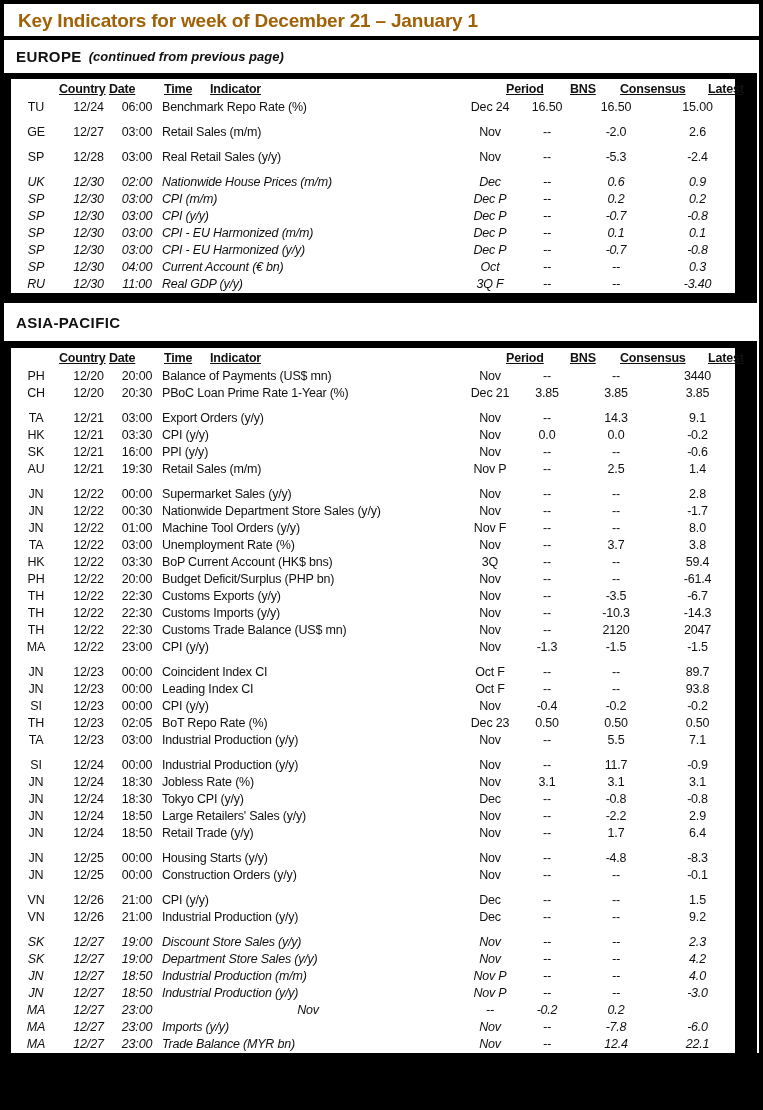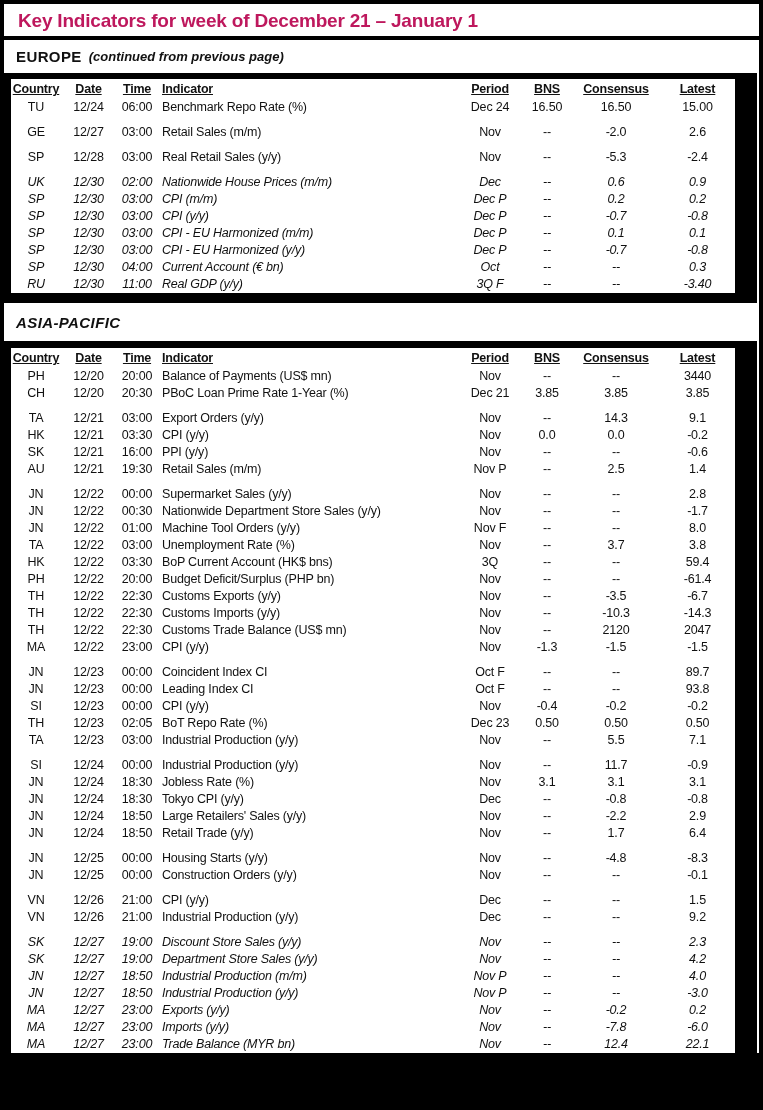--- a/index.html
+++ b/index.html
@@ -34,21 +34,21 @@
     background: #000000;
     flex: none;
   }
   .section-head {
     flex: none;
     display: flex;
     align-items: center;
     padding-left: 12px;
   }
   .section-head.europe { height: 33px; border-radius: 12px; }
-  .section-head.asia { height: 38px; font-style: italic; }
+  .section-head.asia { height: 38px; }
   .section-name {
     font-size: 15px;
     font-weight: bold;
     letter-spacing: 0.4px;
   }
   .section-note {
     font-size: 13px;
     font-weight: bold;
     font-style: italic;
     margin-left: 7px;
@@ -77,20 +77,21 @@
   }
   .thead {
     height: 20px;
     align-items: center;
     font-weight: bold;
   }
   .th {
     text-align: center;
     text-decoration: underline;
     white-space: nowrap;
+    margin-left: 48px;
   }
   .th.indicator { text-align: left; padding-left: 4px; }
   .row {
     height: 17px;
     line-height: 17px;
   }
   .row.bold { font-weight: normal; }
   .cell {
     text-align: center;
     white-space: nowrap;
@@ -103,21 +104,21 @@
     flex: 1;
     background: #000000;
   }
 </style>
 </head>
 <body>
 
 <div class="page">
 
   <div class="title-bar">
-    <span class="page-title" style="color: #be185d;">Key Indicators for week of December 21 – January 1</span>
+    <span class="page-title" style="color: #a16207;">Key Indicators for week of December 21 – January 1</span>
   </div>
 
   <div class="rule"></div>
 
   <div class="section-head europe">
     <span class="section-name">EUROPE</span>
     <span class="section-note">(continued from previous page)</span>
   </div>
 
   <div class="table-frame europe">
@@ -611,21 +612,20 @@
             <div class="cell indicator">Industrial Production (y/y)</div>
             <div class="cell period">Nov P</div>
             <div class="cell bns">--</div>
             <div class="cell consensus">--</div>
             <div class="cell latest">-3.0</div>
           </div>
           <div class="row">
             <div class="cell country">MA</div>
             <div class="cell date">12/27</div>
             <div class="cell time">23:00</div>
-            <div class="cell indicator">Exports (y/y)</div>
             <div class="cell period">Nov</div>
             <div class="cell bns">--</div>
             <div class="cell consensus">-0.2</div>
             <div class="cell latest">0.2</div>
           </div>
           <div class="row">
             <div class="cell country">MA</div>
             <div class="cell date">12/27</div>
             <div class="cell time">23:00</div>
             <div class="cell indicator">Imports (y/y)</div>

